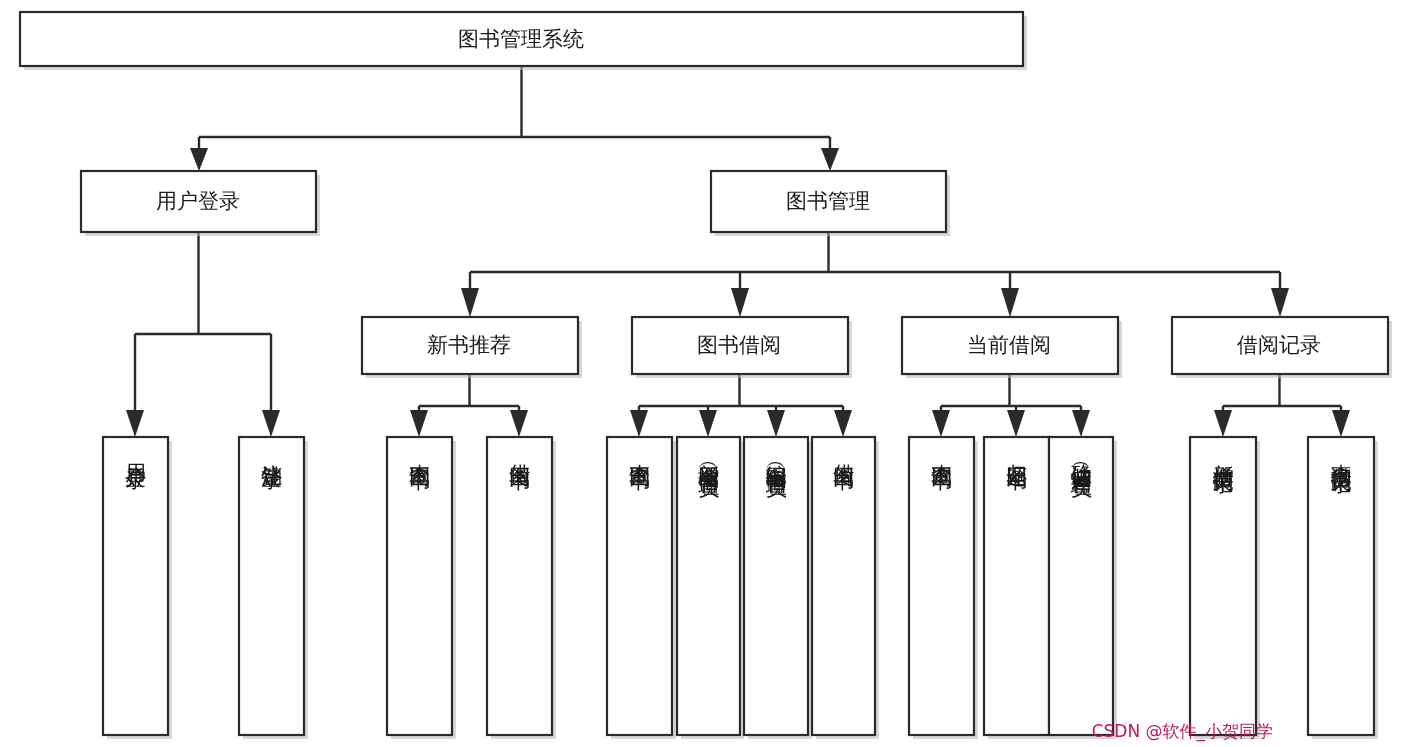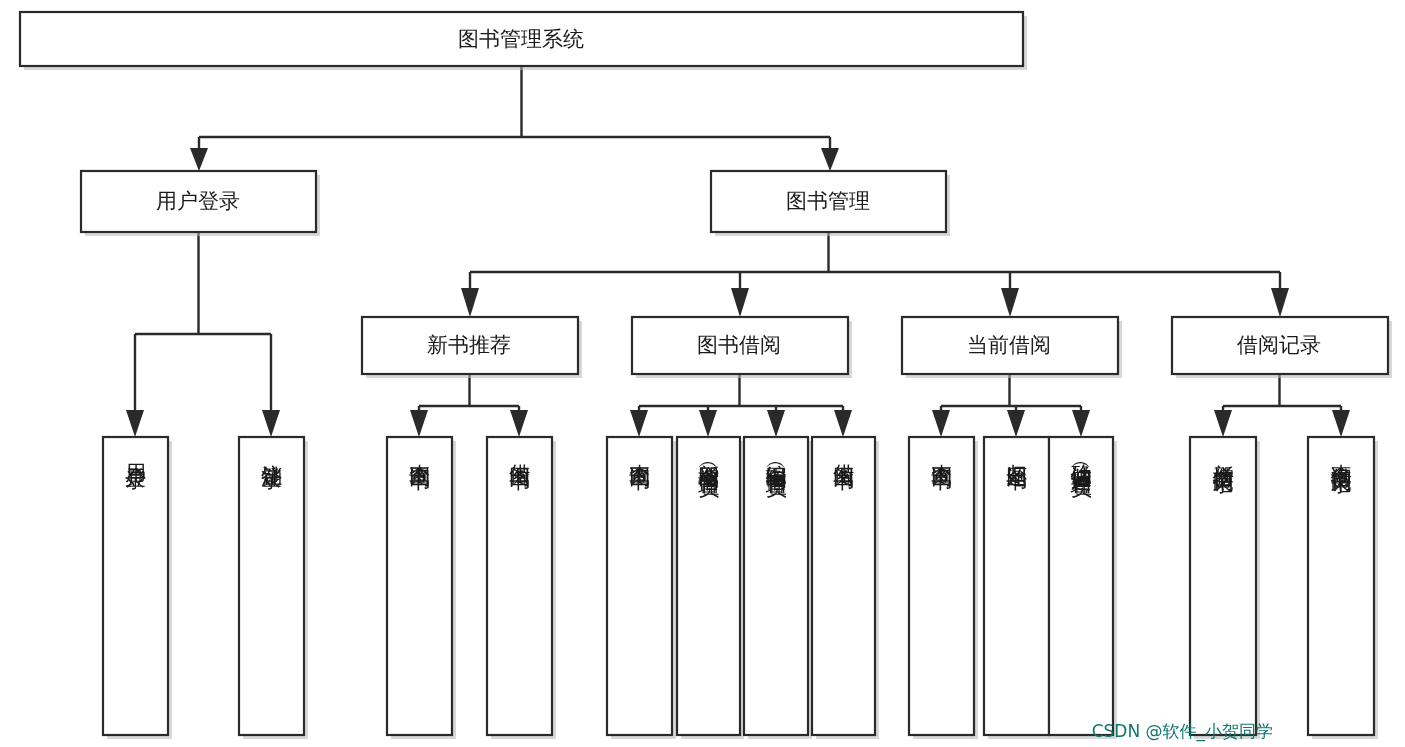--- a/index.html
+++ b/index.html
@@ -68,21 +68,21 @@
     justify-content: flex-start;
     white-space: nowrap;
     pointer-events: none;
   }
   .watermark {
     position: absolute;
     right: 8px;
     bottom: 4px;
     font-family: "DejaVu Sans", "Liberation Sans", sans-serif;
     font-size: 17px;
-    color: #0f766e;
+    color: #be185d;
     white-space: nowrap;
     margin-top: 42px;
   }
 </style>
 </head>
 <body>
 
 <div id="diagram-root">
 
   <svg id="tree-svg" viewBox="0 0 1405 747" xmlns="http://www.w3.org/2000/svg">

